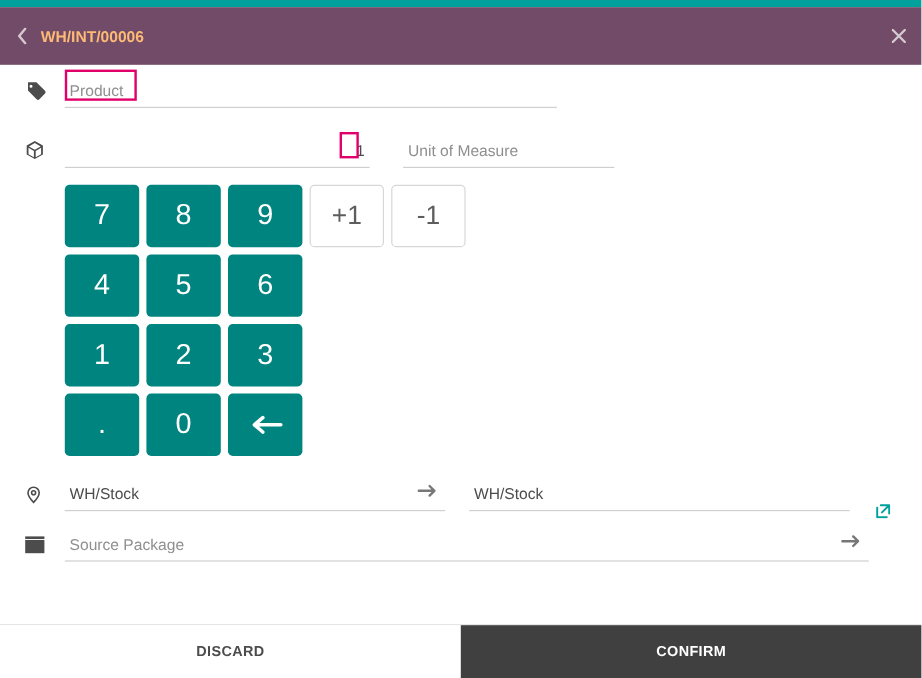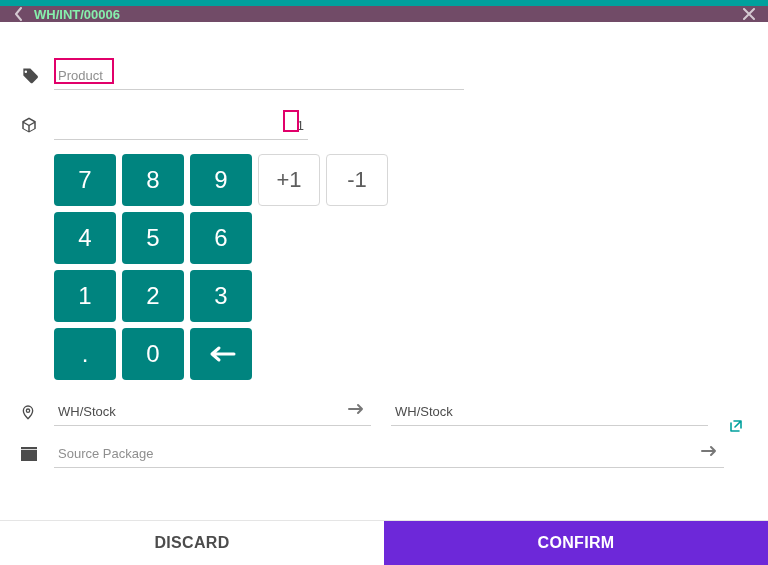--- a/index.html
+++ b/index.html
@@ -1,19 +1,19 @@
 <!DOCTYPE html>
 <html><head>
 <meta charset="utf-8">
 <style>
   * { box-sizing: border-box; }
   html, body { margin:0; padding:0; font-family: -apple-system, "Helvetica Neue", Arial, sans-serif; font-size:13px; color:#4c4c4c; background:#fff; }
   .app { width:768px; height:565px; position:relative; overflow:hidden; }
   .bar-top { height:6px; background:#00a09d; }
-  .titlebar { height:16px; background:#714b67; color:#86efac; display:flex; align-items:center; padding:0 10px; }
+  .titlebar { height:48px; background:#714b67; color:#fdba74; display:flex; align-items:center; padding:0 10px; }
   .titlebar .back { width:18px; display:flex; align-items:center; justify-content:center; opacity:.7; cursor:pointer; }
   .titlebar .title { margin-left:6px; font-weight:600; font-size:13px; }
   .titlebar .spacer { flex:1; }
   .titlebar .close { width:18px; display:flex; align-items:center; justify-content:center; opacity:.7; cursor:pointer; font-size:16px; }
 
   .content { position:absolute; top:38px; left:0; right:0; bottom:45px; padding:24px 20px 0 20px; }
   .row { display:flex; align-items:center; margin-bottom:22px; }
   .row .icon-col { width:34px; display:flex; justify-content:flex-start; align-items:center; color:#4c4c4c; }
   .row .fields { flex:1; display:flex; align-items:center; gap:28px; }
 
@@ -47,23 +47,23 @@
   }
   .key.num { background:#00847f; color:#fff; }
   .key.alt { background:#fff; color:#5d5d5d; border:1px solid #d7d7d7; font-size:22px; }
 
   .loc-row .fields { gap:20px; }
   .pkg-row .fields { gap:4px;text-decoration:underline; }
   .loc-wrap { flex:1; position:relative; }
   .ext-col { width:20px; position:relative; }
 
   .footer { position:absolute; left:0; right:0; bottom:0; height:45px; display:flex; border-top:1px solid #e5e5e5; }
-  .footer .btn { flex:1; display:flex; align-items:center; justify-content:center; font-size:16px; font-weight:600; letter-spacing:.3px; cursor:pointer; }
+  .footer .btn { flex:1; display:flex; align-items:center; justify-content:center; font-size:12px; font-weight:600; letter-spacing:.3px; cursor:pointer; }
   .footer .discard { background:#fff; color:#4c4c4c; }
-  .footer .confirm { background:#6d28d9; color:#fff; }
+  .footer .confirm { background:#404040; color:#fff; }
 
   svg { display:block; }
 </style>
 </head>
 <body>
 
 <div class="app">
   <div class="bar-top"></div>
 
   <div class="titlebar">
@@ -100,20 +100,23 @@
     <div class="row qty-row">
       <div class="icon-col" style="padding-top:4px">
         <svg width="18" height="18" viewBox="0 0 24 24">
             <path fill="#4c4c4c" d="M12 2 3 7v10l9 5 9-5V7zm0 2.3L18.5 8 12 11.7 5.5 8zM5 9.6l6 3.4v7l-6-3.3zm8 10.4v-7l6-3.4v7z"></path>
           </svg>
       </div>
       <div class="fields">
         <div class="field w-qty">
           <input value="1" style="">
           <div class="hl qty"></div>
+        </div>
+        <div class="field w-uom">
+          <input placeholder="Unit of Measure" style="">
         </div>
       </div>
     </div>
 
     <div class="keypad">
       <div class="krow">
         <div class="key num">7</div>
         <div class="key num">8</div>
         <div class="key num">9</div>
         <div class="key alt">+1</div>

